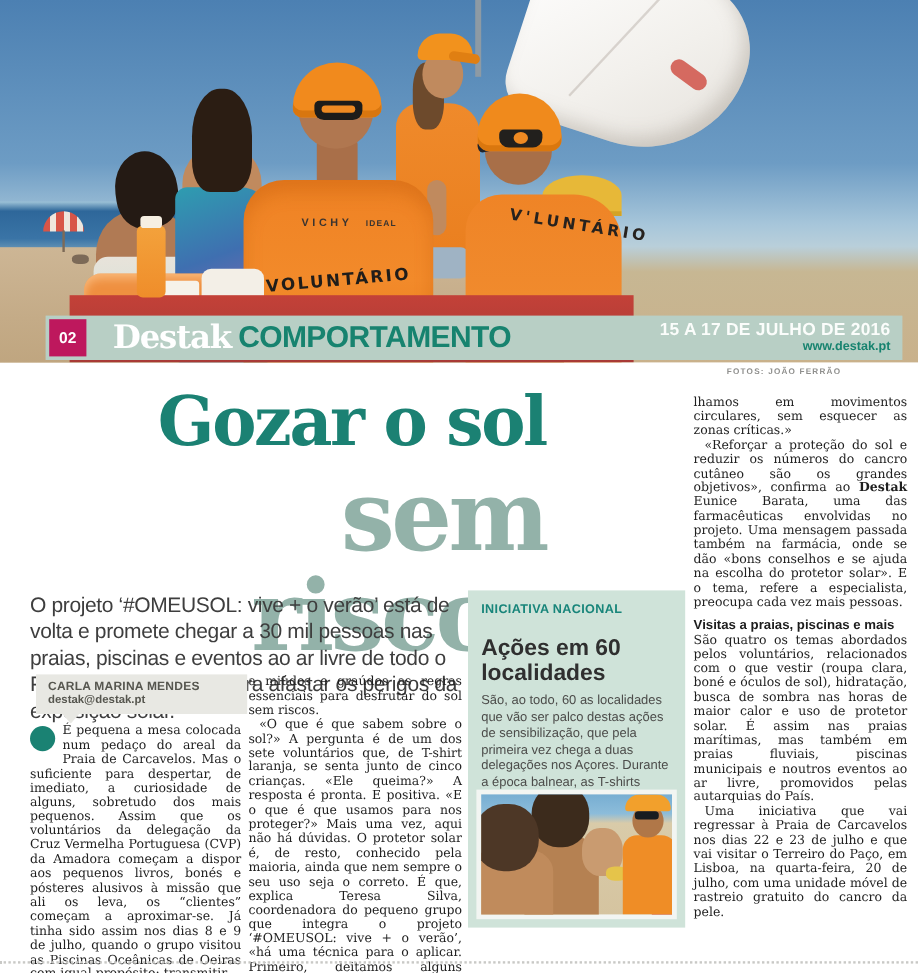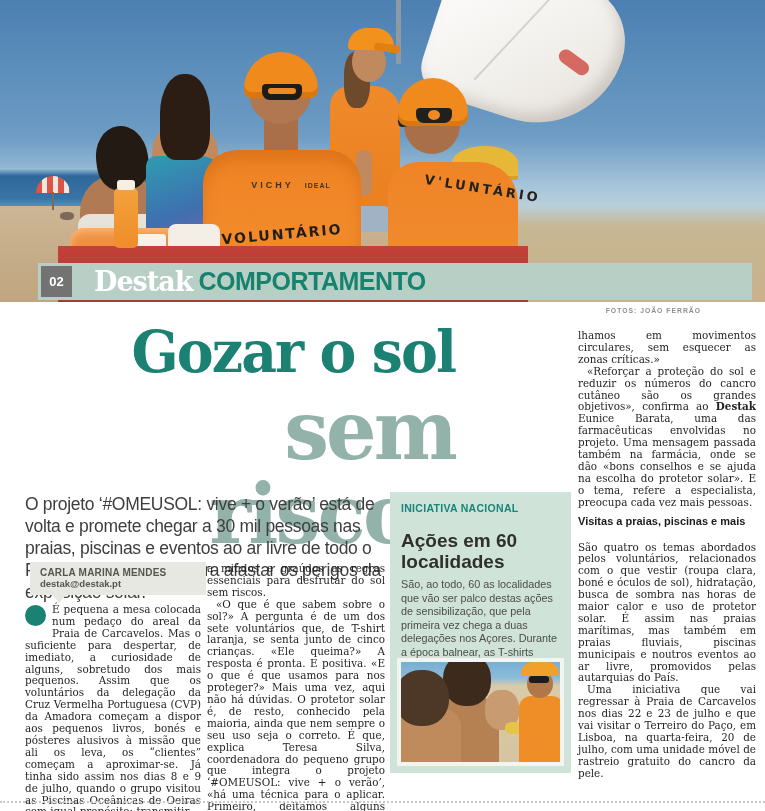--- a/index.html
+++ b/index.html
@@ -89,21 +89,21 @@
   .towel-white { position:absolute; left:168px; top:224px; width:52px; height:30px; background:#f3efe7; border-radius:8px; }
   .box-cream { position:absolute; left:130px; top:234px; width:36px; height:24px; background:#f6f2ea; border-radius:3px;
                box-shadow:inset 0 -8px 0 #cfe0ea; }
   .tube { position:absolute; left:114px; top:188px; width:24px; height:60px;
           background:linear-gradient(to bottom,#f3a23c,#ef8d2a); border-radius:5px; }
   .tube-cap { position:absolute; left:117px; top:180px; width:18px; height:10px; background:#f6efe2; border-radius:3px; }
 
   
   .bar { position:absolute; left:38px; top:263px; width:714px; height:37px; background:#b8cfc5;
          display:flex; align-items:center; }
-  .bar-num { width:31px; height:31px; margin-left:3px; background:#737373; color:#ffffff;
+  .bar-num { width:31px; height:31px; margin-left:3px; background:#be185d; color:#ffffff;
              font-weight:bold; font-size:13px; display:flex; align-items:center; justify-content:center; }
   .bar-brand { margin-left:22px; color:#ffffff; font-family:"DejaVu Serif", serif;
                font-weight:bold; font-size:27px; letter-spacing:-1px; }
   .bar-section { margin-left:6px; color:#17836f; font-weight:bold; font-size:25px; letter-spacing:-0.5px; }
   .bar-right { margin-left:auto; margin-right:10px; text-align:right; line-height:1.05; }
   .bar-date { color:#fbfdfb; font-weight:bold; font-size:14.5px; letter-spacing:0.2px; }
   .bar-site { color:#17836f; font-weight:bold; font-size:10.5px; }
 
   .photo-credit { position:absolute; right:64px; top:307px; font-size:6.8px; letter-spacing:1px;
                   color:#8f8f8d; font-weight:bold; }
@@ -133,21 +133,21 @@
   .bodycol { position:absolute; font-family:"DejaVu Serif", serif; font-size:10.4px;
              line-height:11.9px; color:#1f1f1f; text-align:justify; }
   .bodycol p { text-indent:9px; }
   .bodycol p.noindent { text-indent:0; }
   .col1 { left:25px; top:604px; width:176px; }
   .col2 { left:207px; top:563px; width:178px; }
   .col4 { left:578px; top:330px; width:178px; }
   .bullet { float:left; width:21px; height:21px; border-radius:50%; background:#1a8273;
             margin:1px 6px 2px 0; }
   .subhead { font-family:"Liberation Sans", sans-serif; font-weight:bold; font-size:11px;
-             margin-top:7px; margin-bottom:14px; color:#1c1c1c; text-align:left; }
+             margin-top:7px; margin-bottom:1px; color:#1c1c1c; text-align:left; }
   .inline-bold { font-weight:bold; }
 
   
   .mintbox { position:absolute; left:390px; top:492px; width:181px; height:281px;
              background:#cfe3d9; padding:10px 10px 0 11px; }
   .kicker { color:#18857a; font-weight:bold; font-size:10.5px; letter-spacing:0.3px; }
   .mint-title { color:#2f2f2f; font-weight:bold; font-size:19px; line-height:20.5px; margin-top:17px; }
   .mint-body { color:#4c4c4a; font-size:10.8px; line-height:13.6px; margin-top:6px; }
   .mint-photo-frame { position:absolute; left:7px; top:166px; width:167px; height:108px;
                       background:#f2f5f2; padding:4px; }
@@ -226,20 +226,24 @@
     <div class="box-cream"></div>
     <div class="table-red"></div>
     <div class="tube"></div>
     <div class="tube-cap"></div>
   </div>
 
   <div class="bar">
     <div class="bar-num">02</div>
     <div class="bar-brand">Destak</div>
     <div class="bar-section">COMPORTAMENTO</div>
+    <div class="bar-right">
+      <div class="bar-date">15 A 17 DE JULHO DE 2016</div>
+      <div class="bar-site">www.destak.pt</div>
+    </div>
   </div>
 
   <div class="photo-credit">FOTOS: JOÃO FERRÃO</div>
 
   <div class="headline">
     <div class="hl1">Gozar o sol</div>
     <div class="hl2">sem riscos</div>
   </div>
 
   <div class="lede">O projeto ‘#OMEUSOL: vive + o verão’ está de volta e promete chegar a 30 mil pessoas nas praias, piscinas e eventos ao ar livre de todo o País, com conselhos para afastar os perigos da exposição solar.</div>

